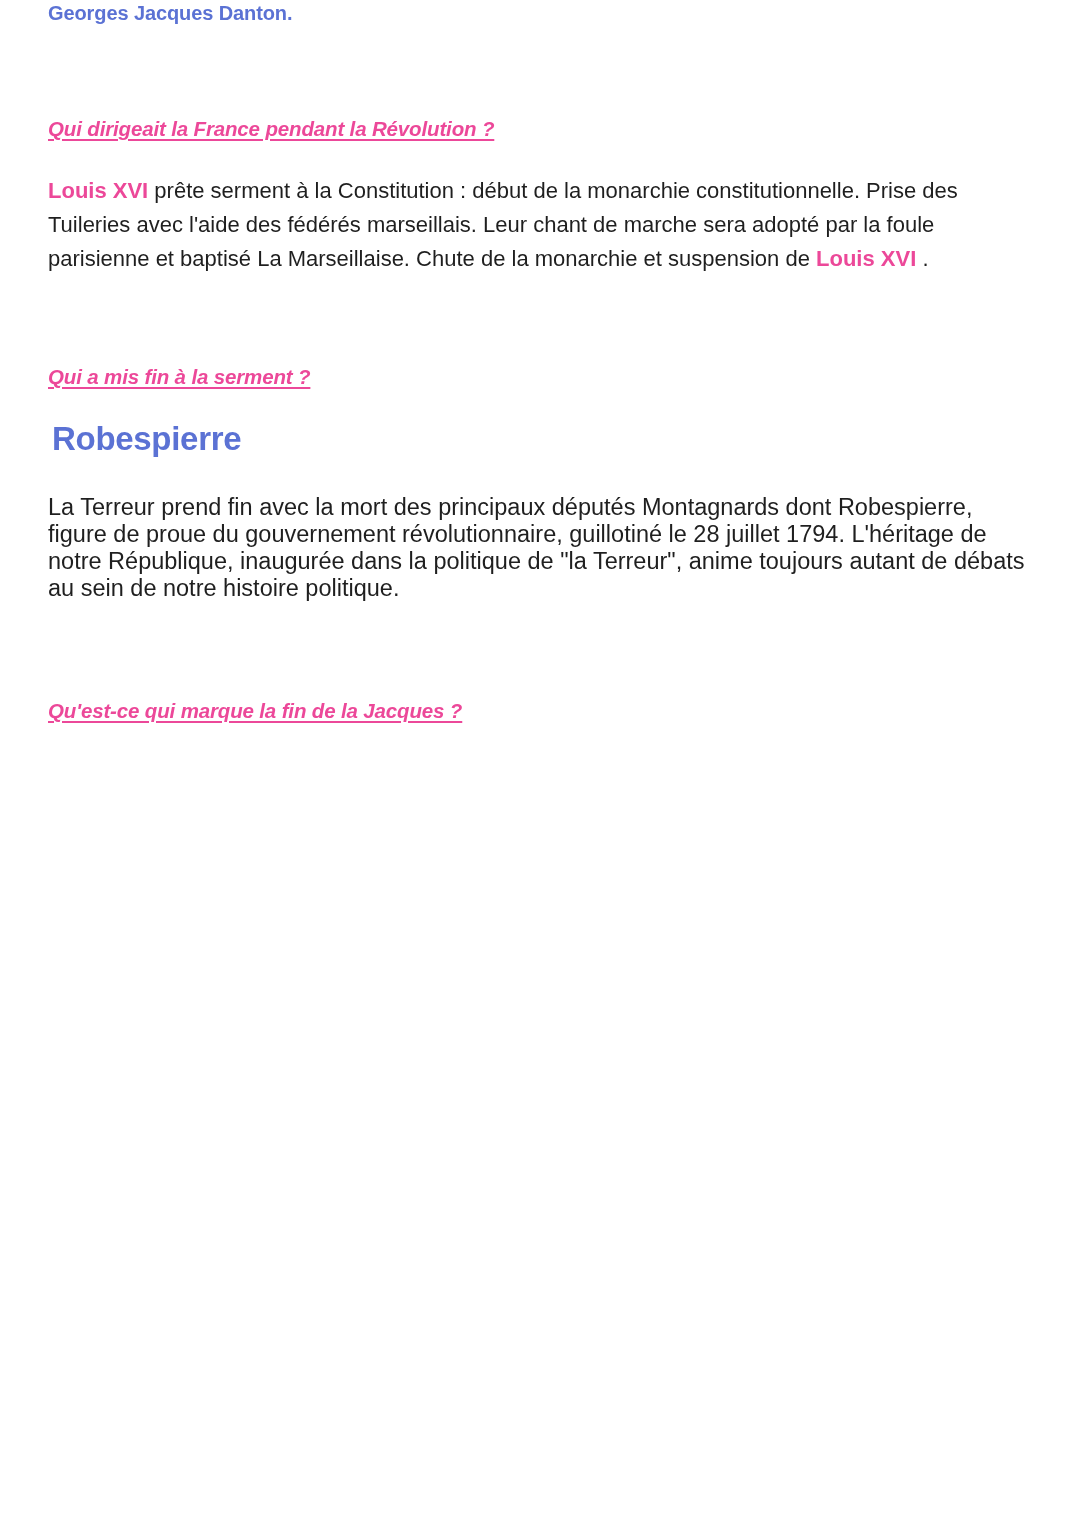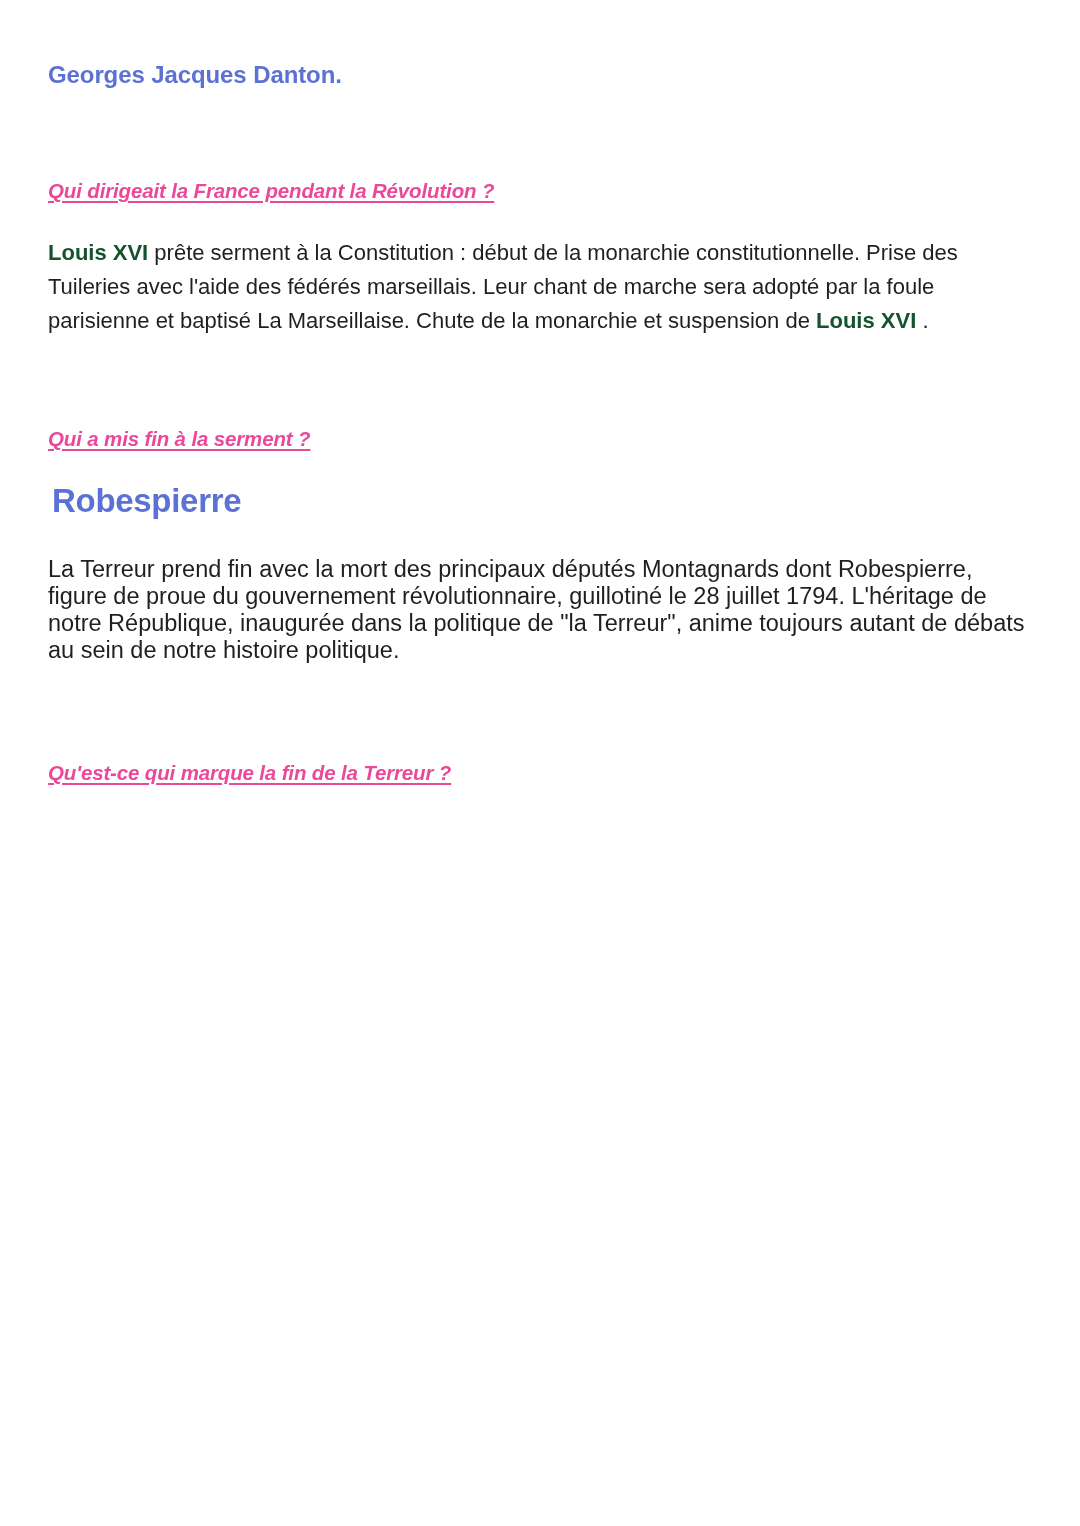--- a/index.html
+++ b/index.html
@@ -28,25 +28,24 @@
     position: absolute;
     left: 48px;
     top: 0;
     width: 984px;
   }
 
   
   .lead-name {
     color: #5b72d4;
     font-weight: 700;
-    font-size: 24px;
+    font-size: 20px;
     line-height: 26px;
     letter-spacing: -0.1px;
     margin: 0;
-    padding-top: 62px;
   }
 
   
   .q-heading {
     color: #ec4899;
     font-weight: 700;
     font-style: italic;
     font-size: 20.5px;
     line-height: 26px;
     letter-spacing: -0.15px;
@@ -76,21 +75,21 @@
     line-height: 34px;
     margin: 0;
     font-weight: 400;
   }
   .body-para.larger {
     font-size: 23.5px;
     line-height: 27px;
   }
 
   .blue-strong {
-    color: #14532d;
+    color: #ec4899;
     font-weight: 700;
   }
 
   
   .sp-90 { height: 90px; }
   .sp-32 { height: 32px; }
   .sp-88 { height: 88px; }
   .sp-24 { height: 24px; }
   .sp-30 { height: 30px; }
   .sp-96 { height: 96px; }
@@ -118,16 +117,16 @@
     <div class="sp-24"></div>
 
     <p class="big-name">Robespierre</p>
 
     <div class="sp-30"></div>
 
     <p class="body-para larger">La Terreur prend fin avec la mort des principaux députés Montagnards dont Robespierre, figure de proue du gouvernement révolutionnaire, guillotiné le 28 juillet 1794. L'héritage de notre République, inaugurée dans la politique de "la Terreur", anime toujours autant de débats au sein de notre histoire politique.</p>
 
     <div class="sp-96"></div>
 
-    <p class="q-heading"><span class="u">Qu'est-ce qui marque la fin de la Terreur ?</span></p>
+    <p class="q-heading"><span class="u">Qu'est-ce qui marque la fin de la Jacques ?</span></p>
 
   </div>
 </div>
 
 </body></html>

